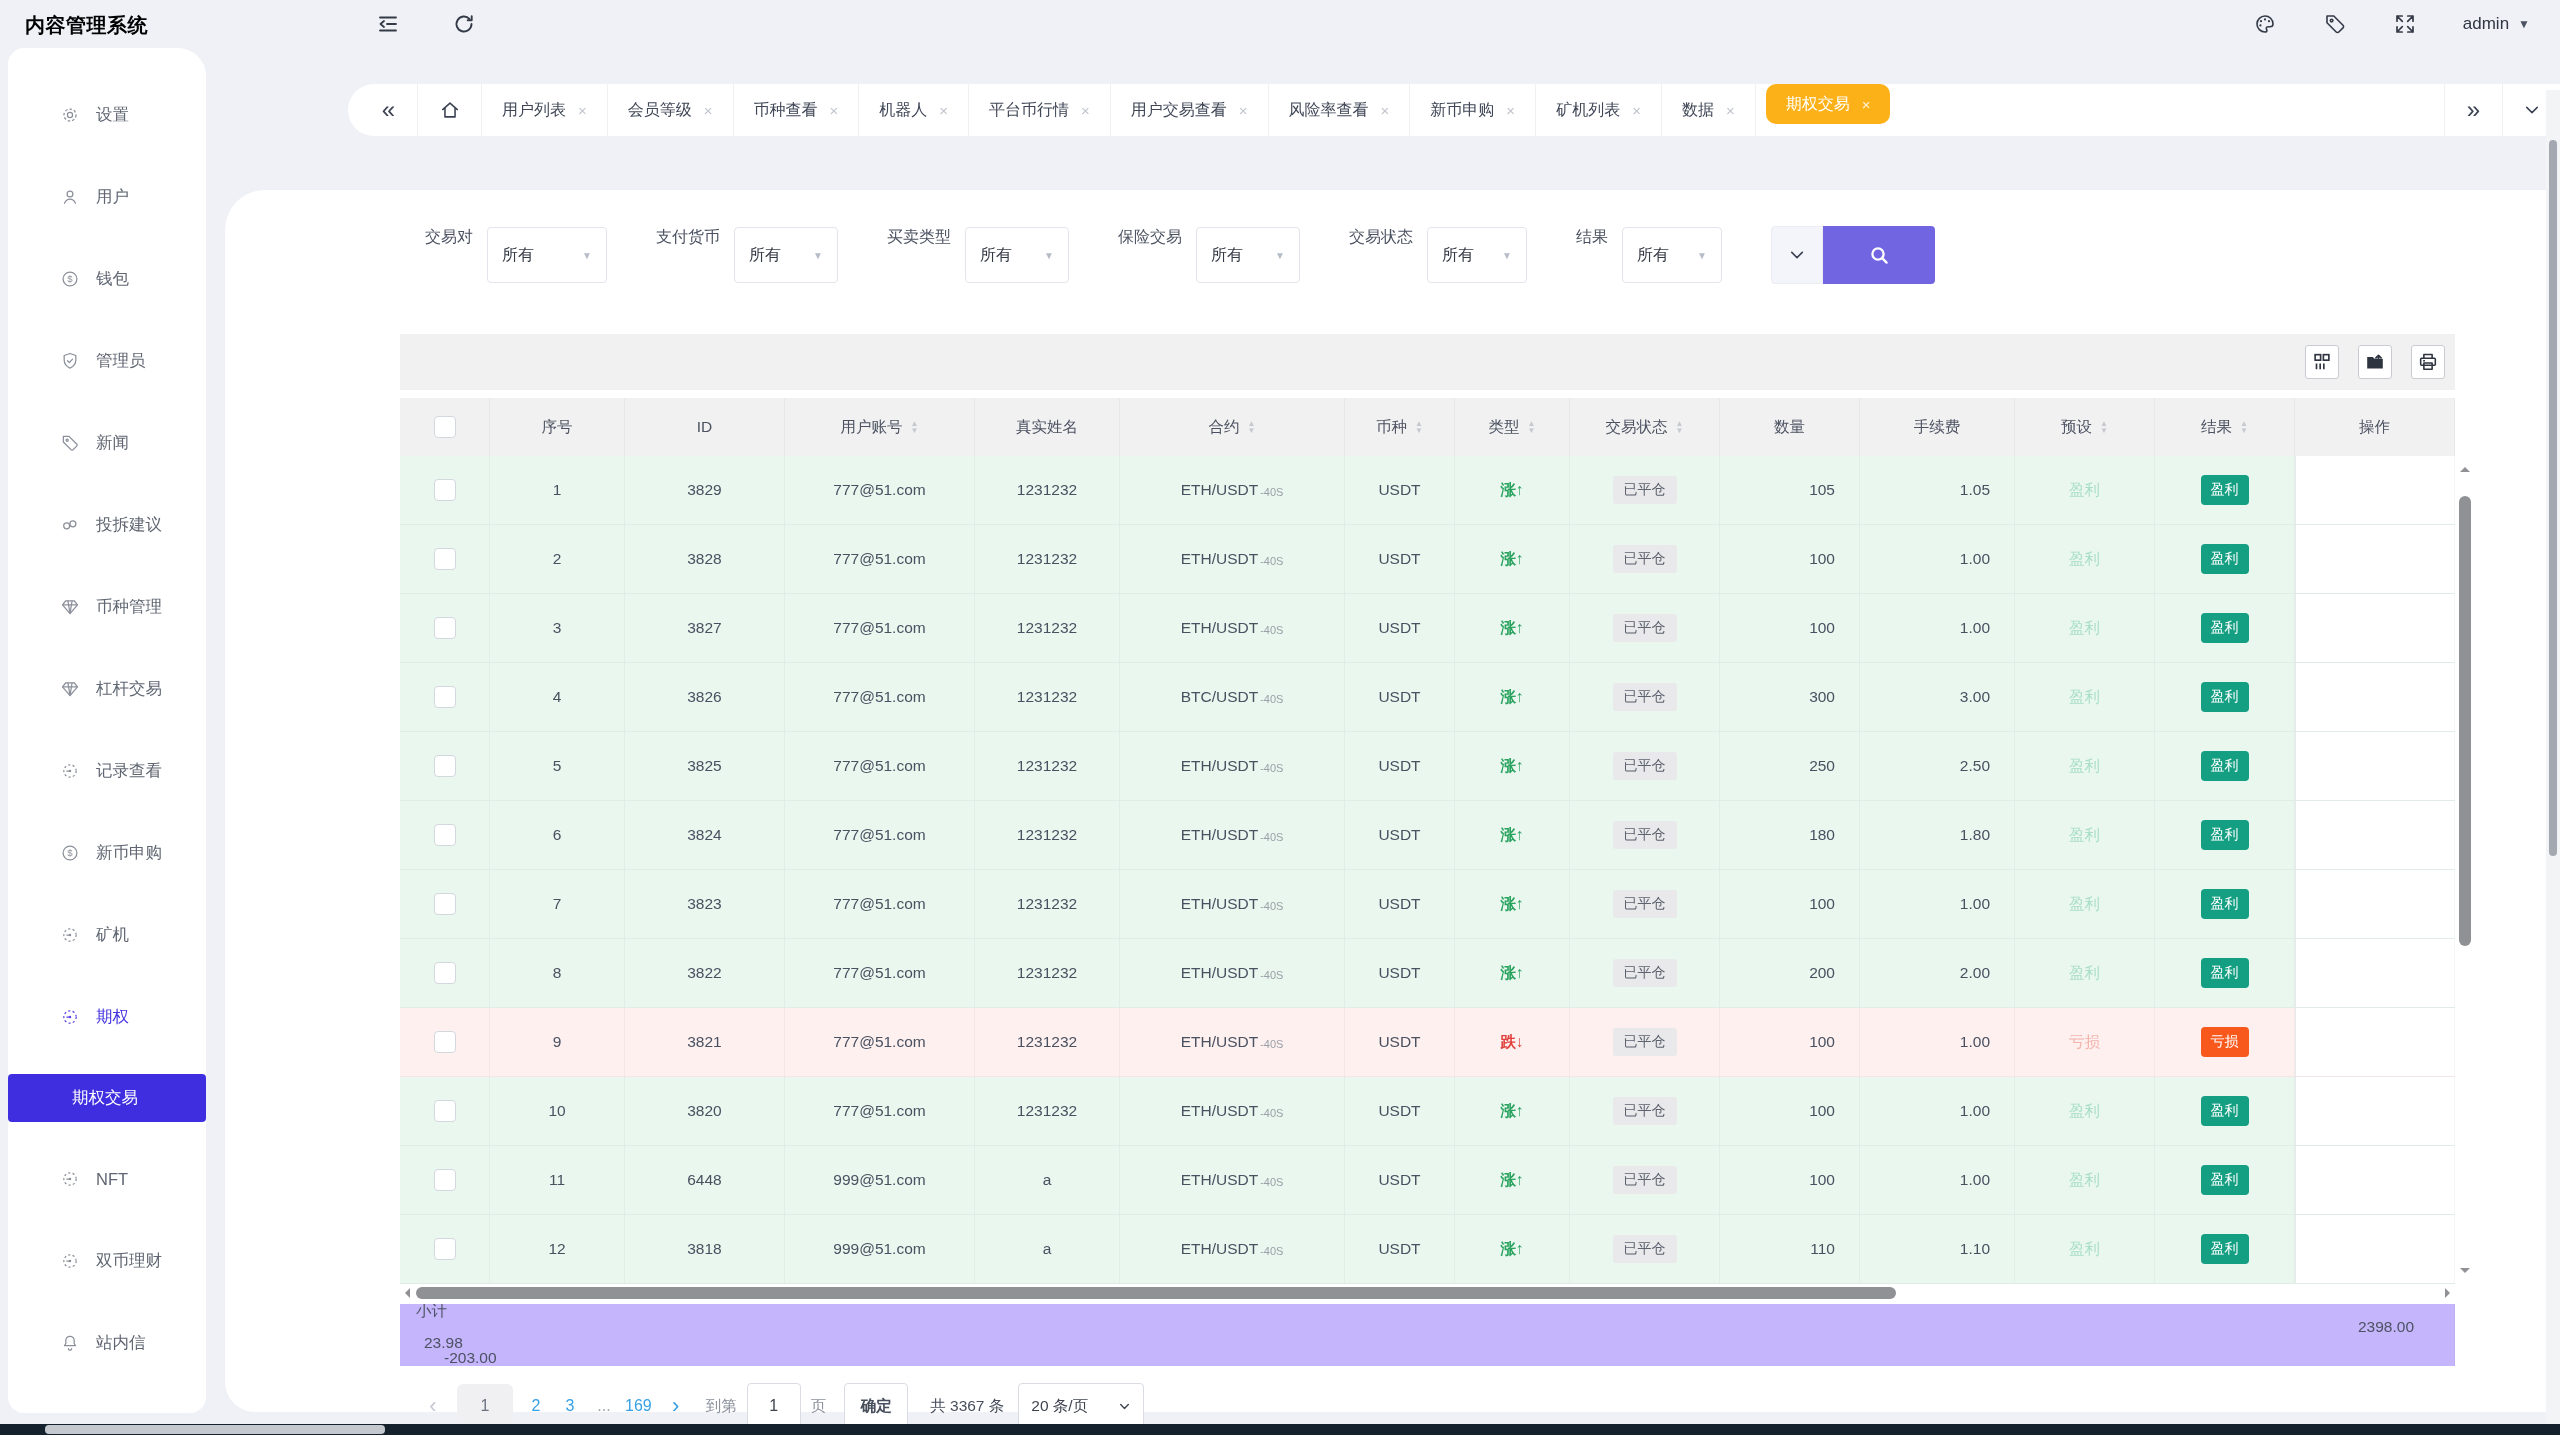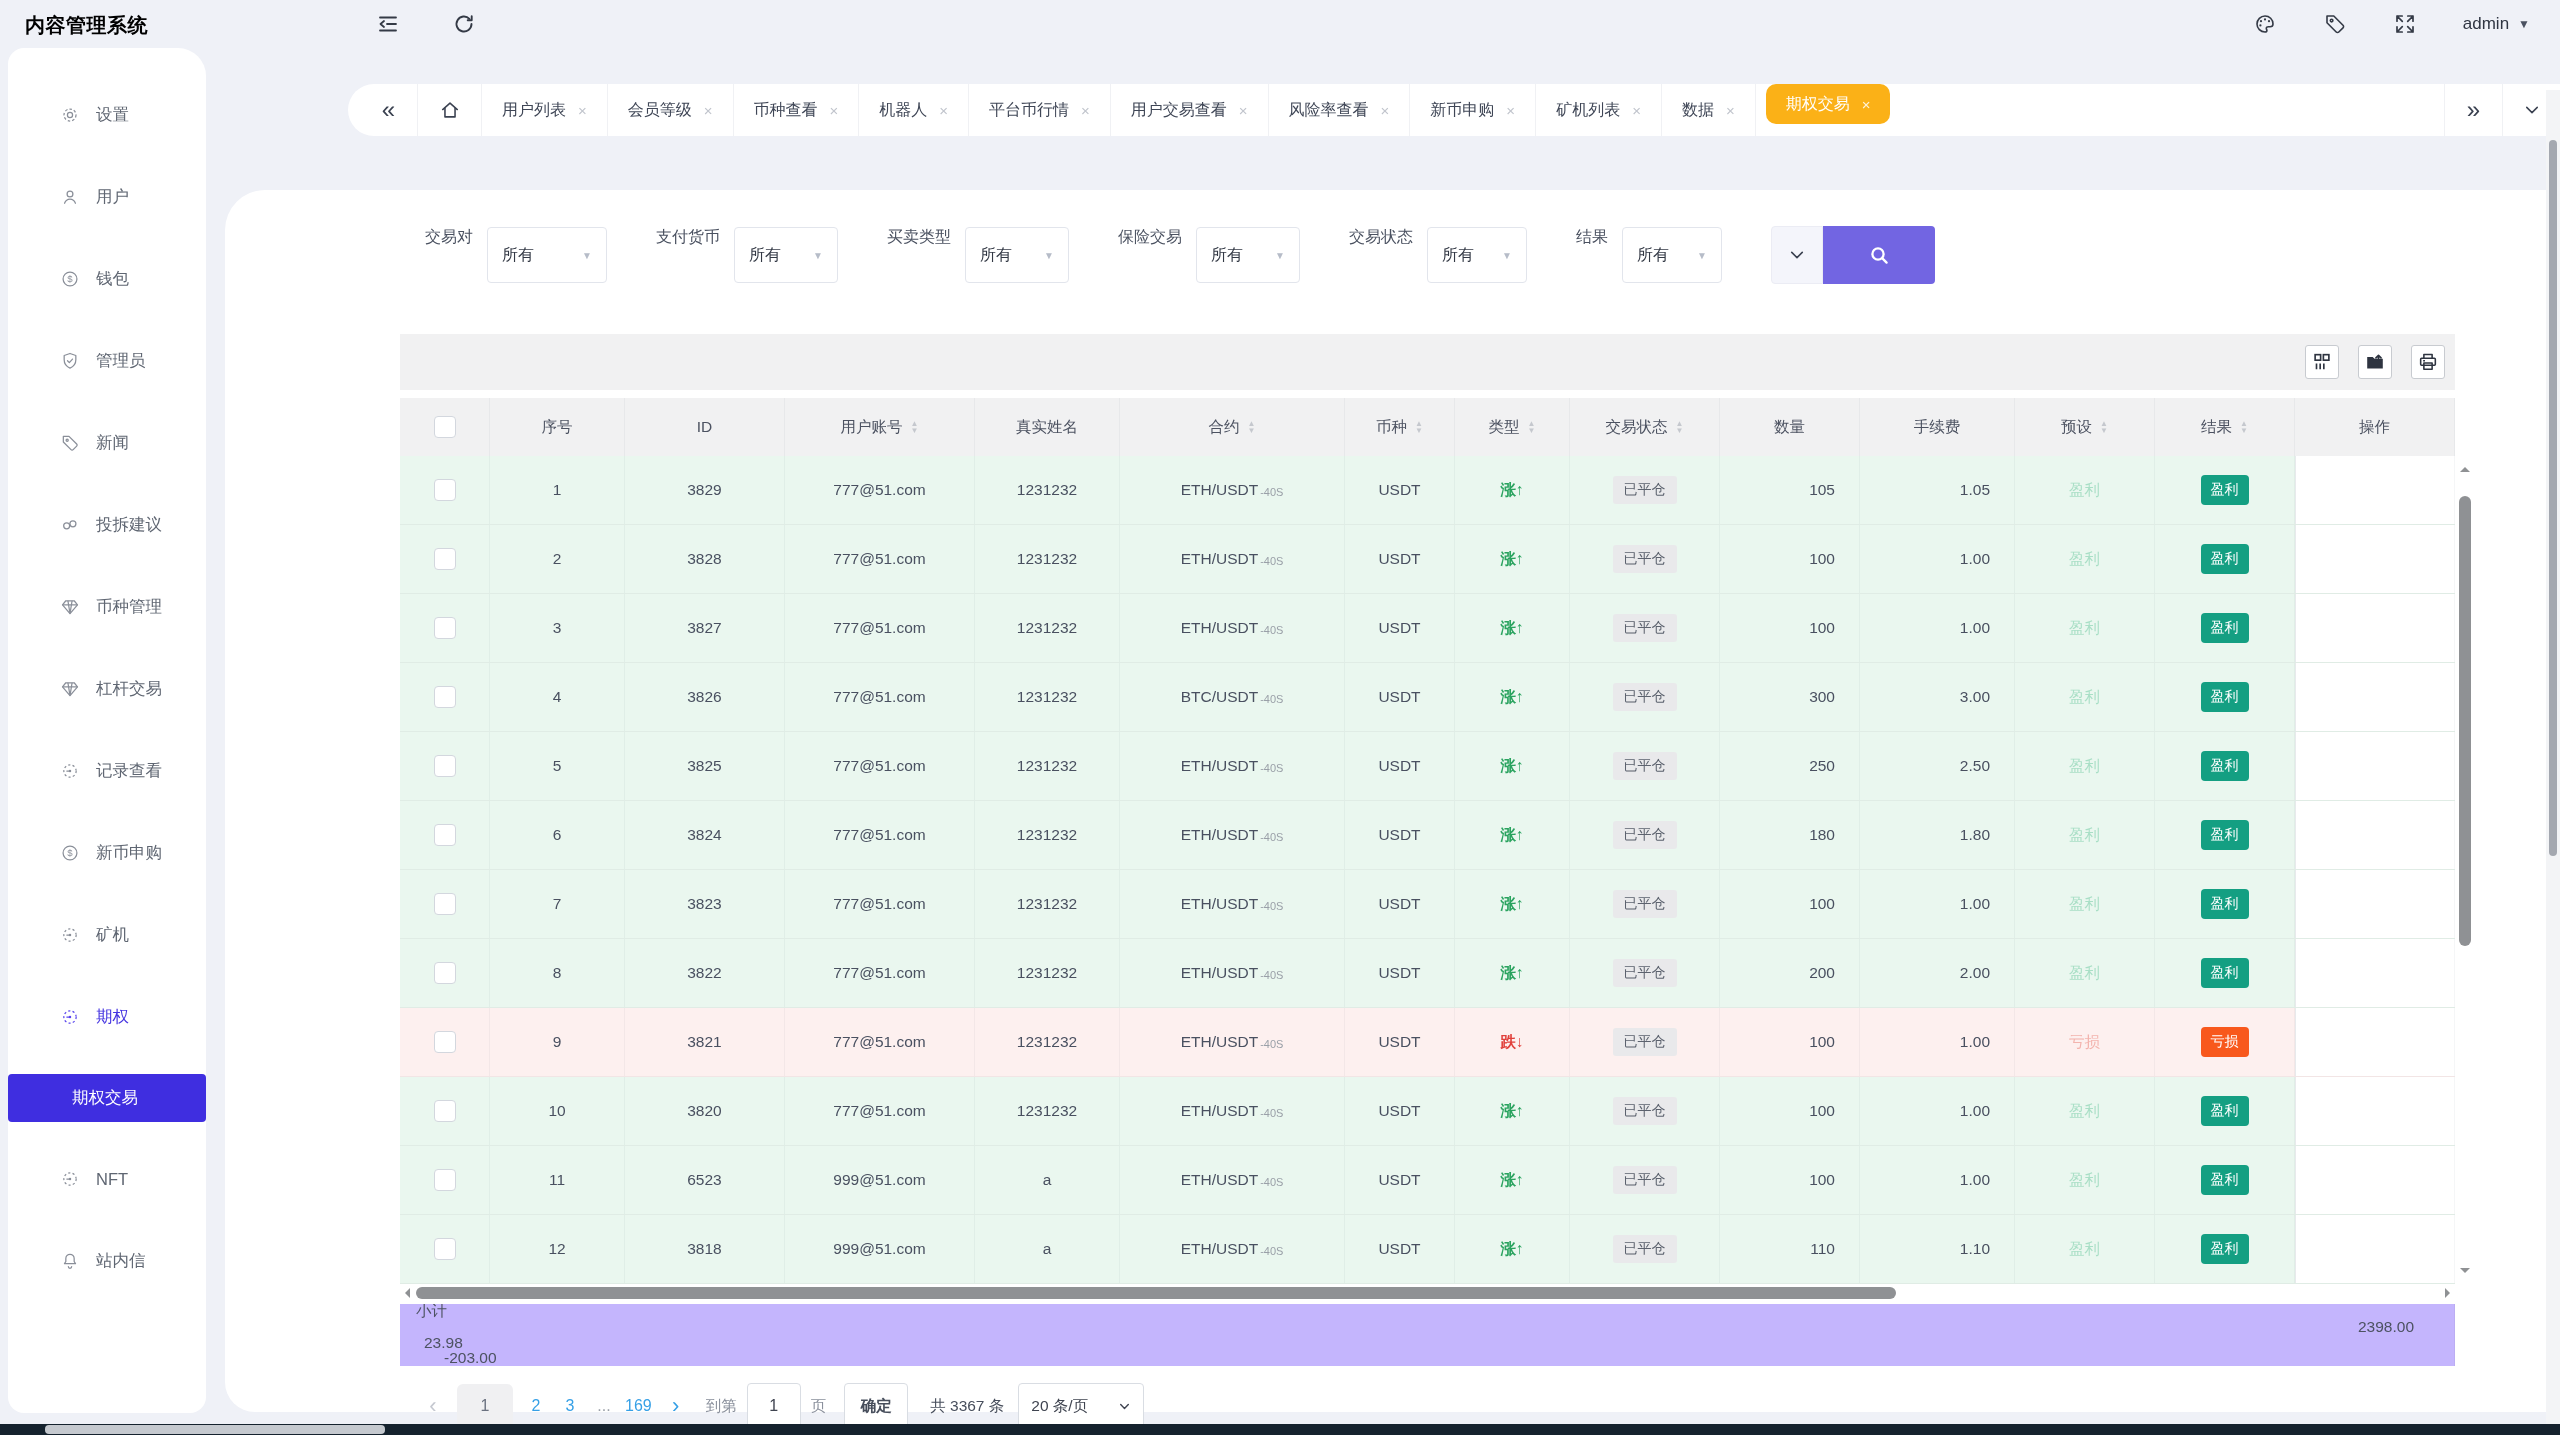--- a/index.html
+++ b/index.html
@@ -316,20 +316,30 @@
           <svg viewBox="0 0 24 24" fill="none" stroke="currentColor" stroke-width="1.5">
             <circle cx="12" cy="12" r="7.4" stroke-dasharray="2.6 2.7"></circle>
             <circle cx="12" cy="12" r="1.5" fill="currentColor" stroke="none"></circle>
             <path d="M12 12H8.2" stroke-linecap="round"></path>
           </svg>
         </span>
         <span class="s-label">NFT</span>
       </div>
       <div class="side-item">
         <span class="s-icon">
+          <svg viewBox="0 0 24 24" fill="none" stroke="currentColor" stroke-width="1.5">
+            <circle cx="12" cy="12" r="7.4" stroke-dasharray="2.6 2.7"></circle>
+            <circle cx="12" cy="12" r="1.5" fill="currentColor" stroke="none"></circle>
+            <path d="M12 12H8.2" stroke-linecap="round"></path>
+          </svg>
+        </span>
+        <span class="s-label">双币理财</span>
+      </div>
+      <div class="side-item">
+        <span class="s-icon">
           <svg viewBox="0 0 24 24" fill="none" stroke="currentColor" stroke-width="1.5" stroke-linejoin="round" stroke-linecap="round">
             <path d="M12 4a5 5 0 0 1 5 5v3.6l1.6 2.6H5.4L7 12.6V9a5 5 0 0 1 5-5z"></path>
             <path d="M10 18.7a2 2 0 0 0 4 0"></path>
           </svg>
         </span>
         <span class="s-label">站内信</span>
       </div>
     </div>
 </div>
 
@@ -988,21 +998,21 @@
           <div class="td op"></div>
         </div>
         <div class="trow brow profit">
           <div class="td">
             <span class="cbx"></span>
           </div>
           <div class="td">
             <span>11</span>
           </div>
           <div class="td">
-            <span>6523</span>
+            <span>6448</span>
           </div>
           <div class="td">
             <span>999@51.com</span>
           </div>
           <div class="td">
             <span>a</span>
           </div>
           <div class="td">
             <span>ETH/USDT</span>
             <span class="contract-tag">-40S</span>

